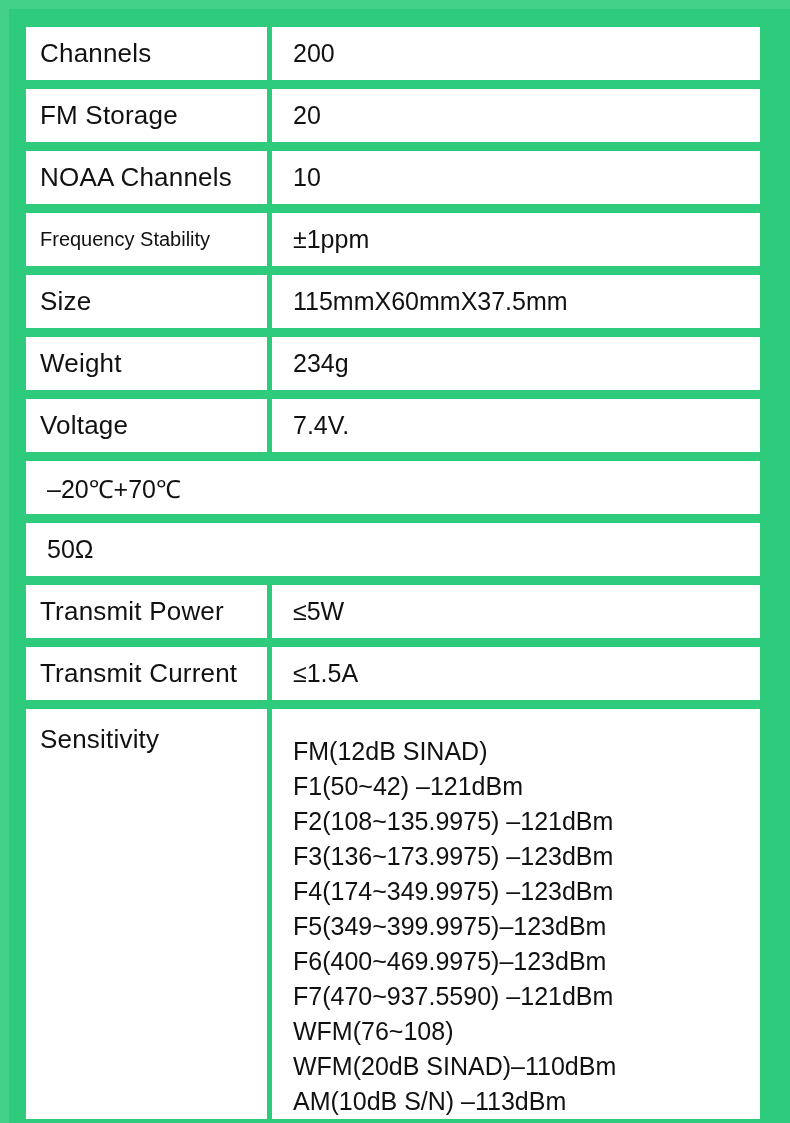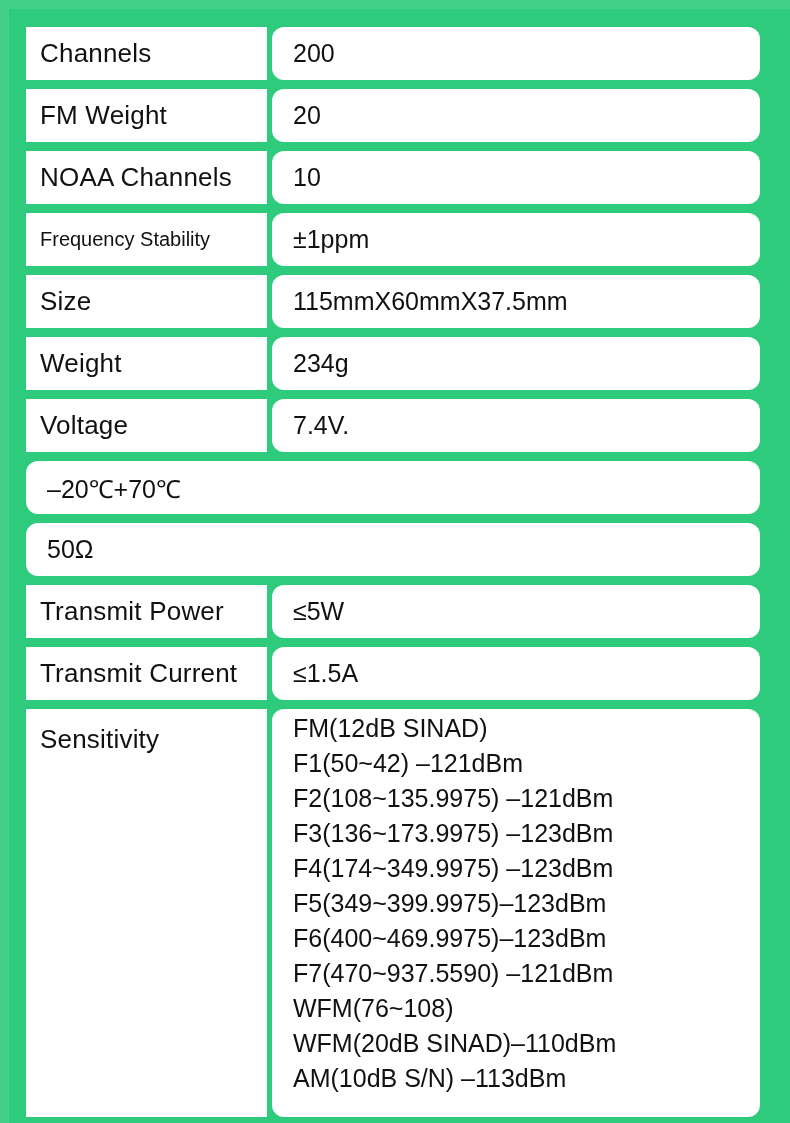--- a/index.html
+++ b/index.html
@@ -48,57 +48,56 @@
     padding-left: 14px;
     font-size: 26px;
     letter-spacing: 0.2px;
   }
   .value {
     flex: 1;
     display: flex;
     align-items: center;
     padding-left: 21px;
     font-size: 25px;
-    border-radius: 12px;
   }
   .row-small .label {
     font-size: 20px;
     letter-spacing: 0;
   }
   .row-tall {
     flex: 1;
     height: auto;
   }
   .row-tall .label {
     align-items: flex-start;
     padding-top: 15px;
   }
   .row-tall .value {
     display: block;
-    padding-top: 2px;
+    padding-top: 25px;
   }
   .sense-line {
     font-size: 25px;
     line-height: 35px;
     white-space: nowrap;
   }
 </style>
 </head>
 <body>
 
 <div class="page">
   <div class="spec-table">
 
     <div class="row">
       <div class="cell label">Channels</div>
       <div class="cell value">200</div>
     </div>
 
     <div class="row">
-      <div class="cell label">FM Weight</div>
+      <div class="cell label">FM Storage</div>
       <div class="cell value">20</div>
     </div>
 
     <div class="row">
       <div class="cell label">NOAA Channels</div>
       <div class="cell value">10</div>
     </div>
 
     <div class="row row-small">
       <div class="cell label">Frequency Stability</div>

